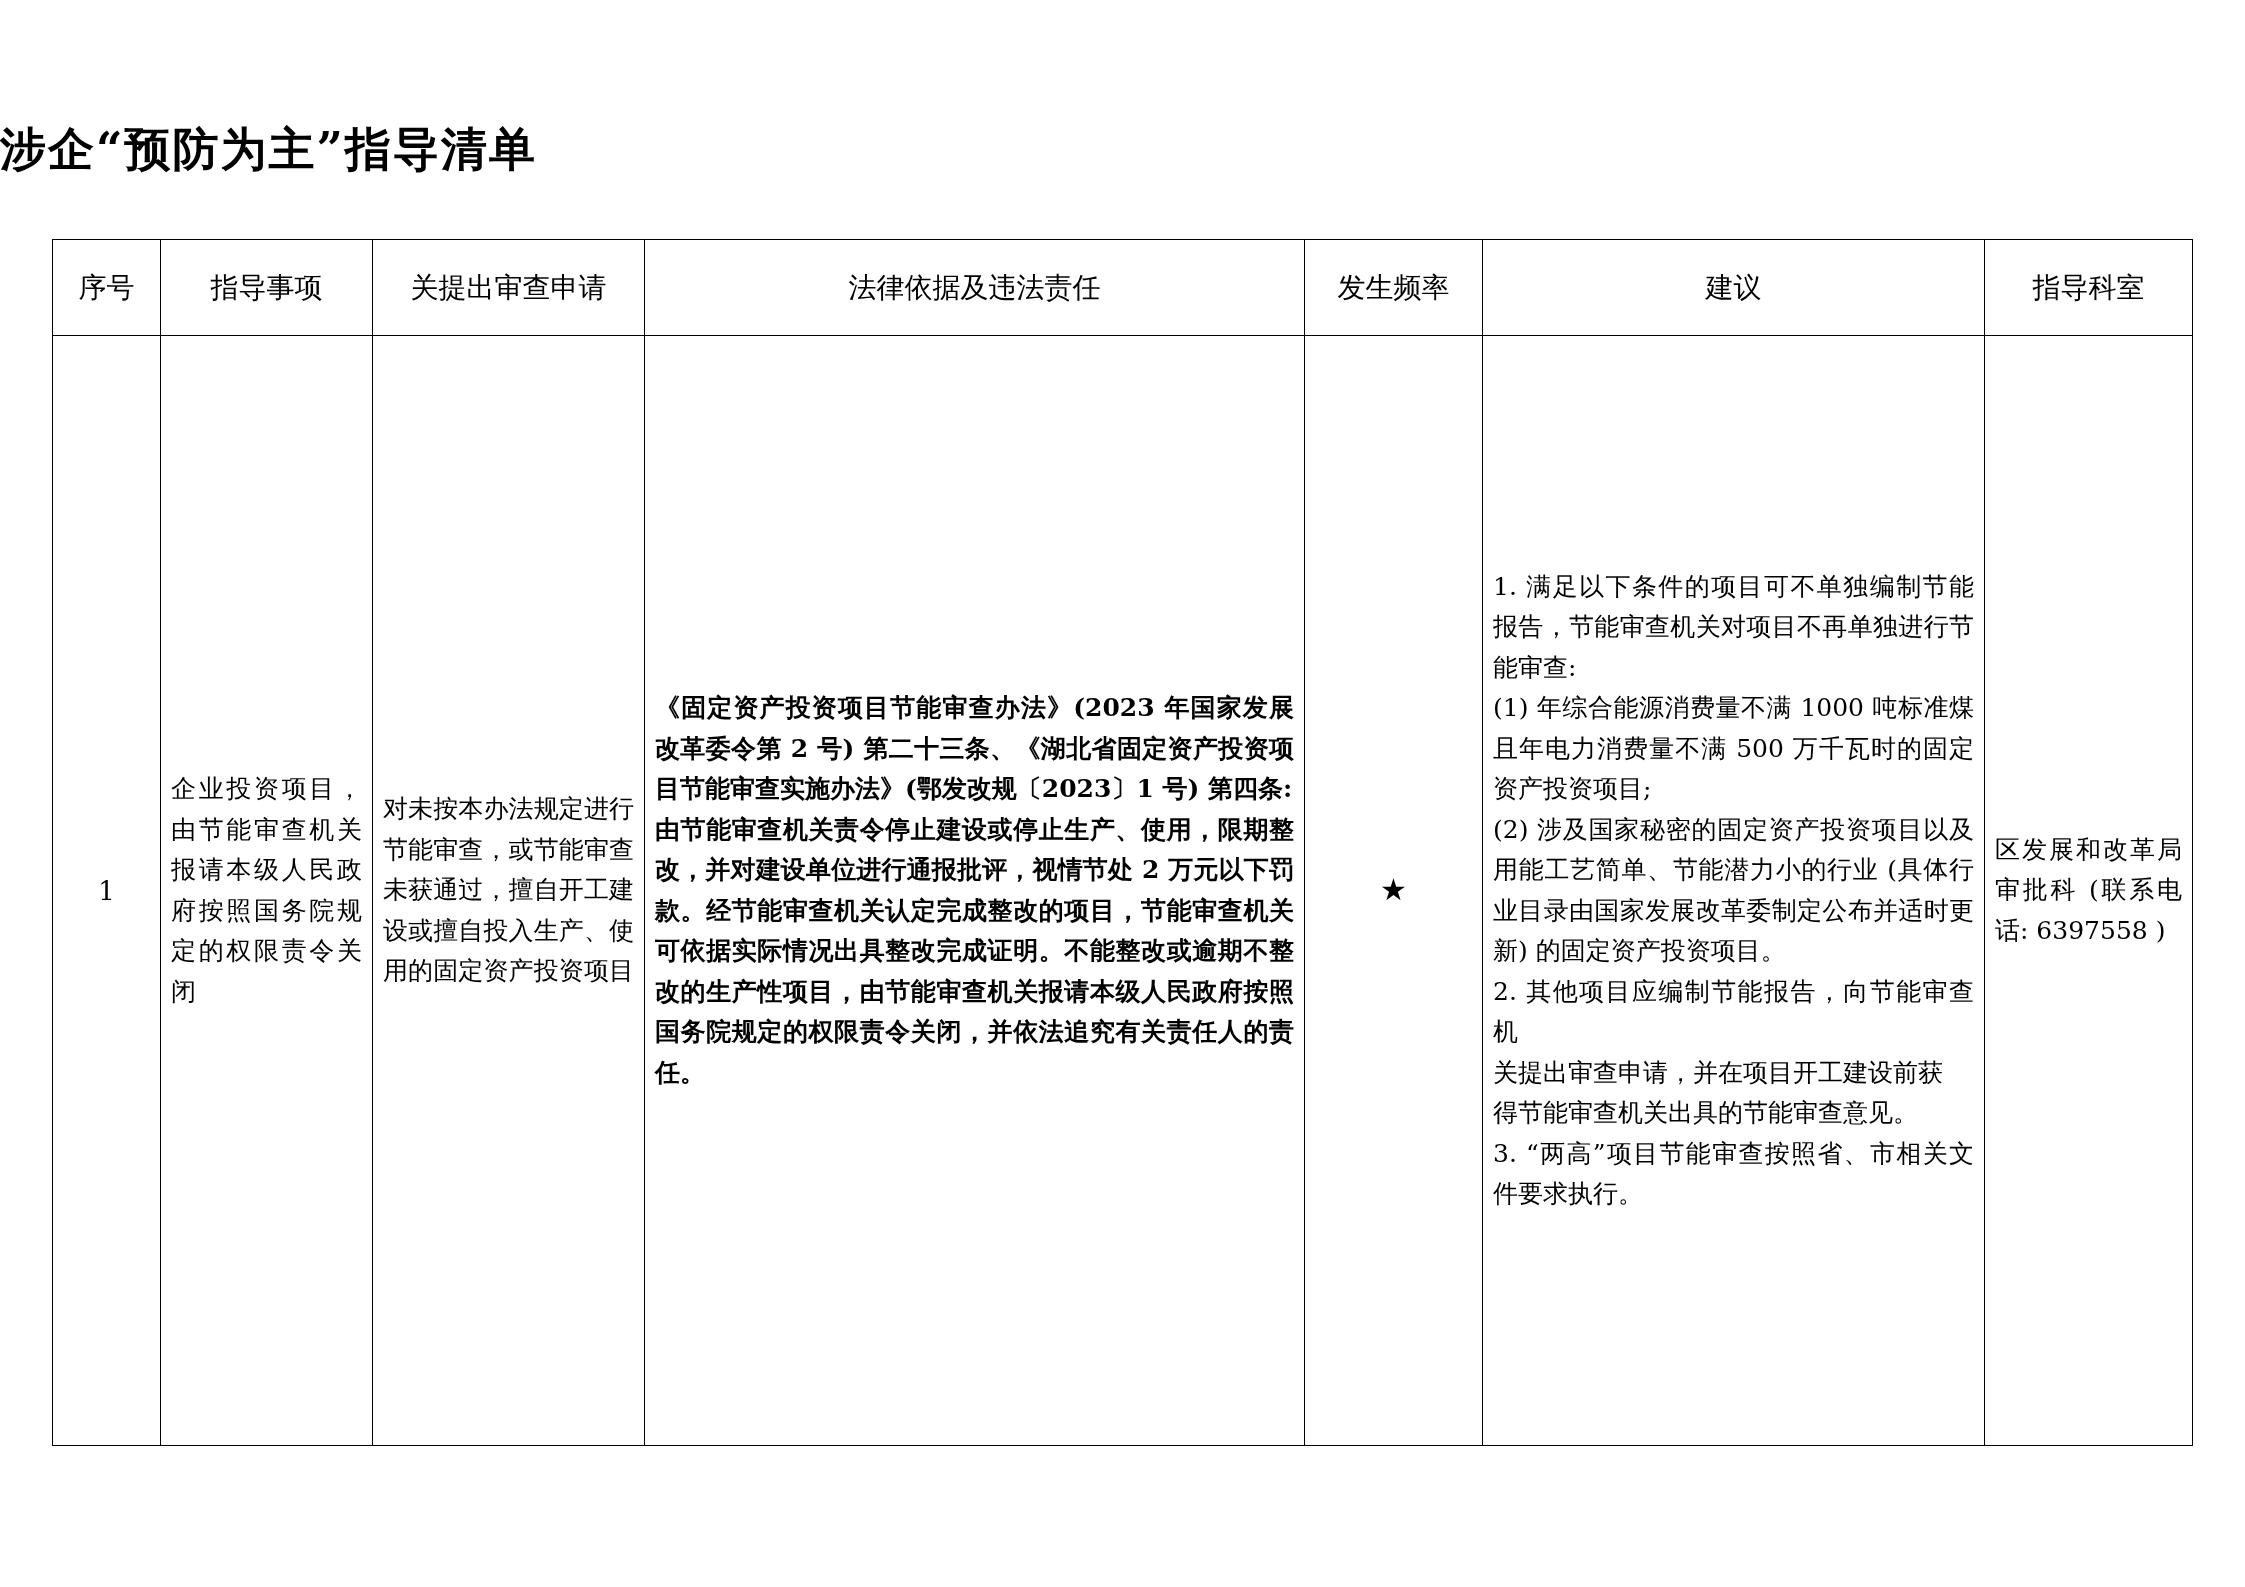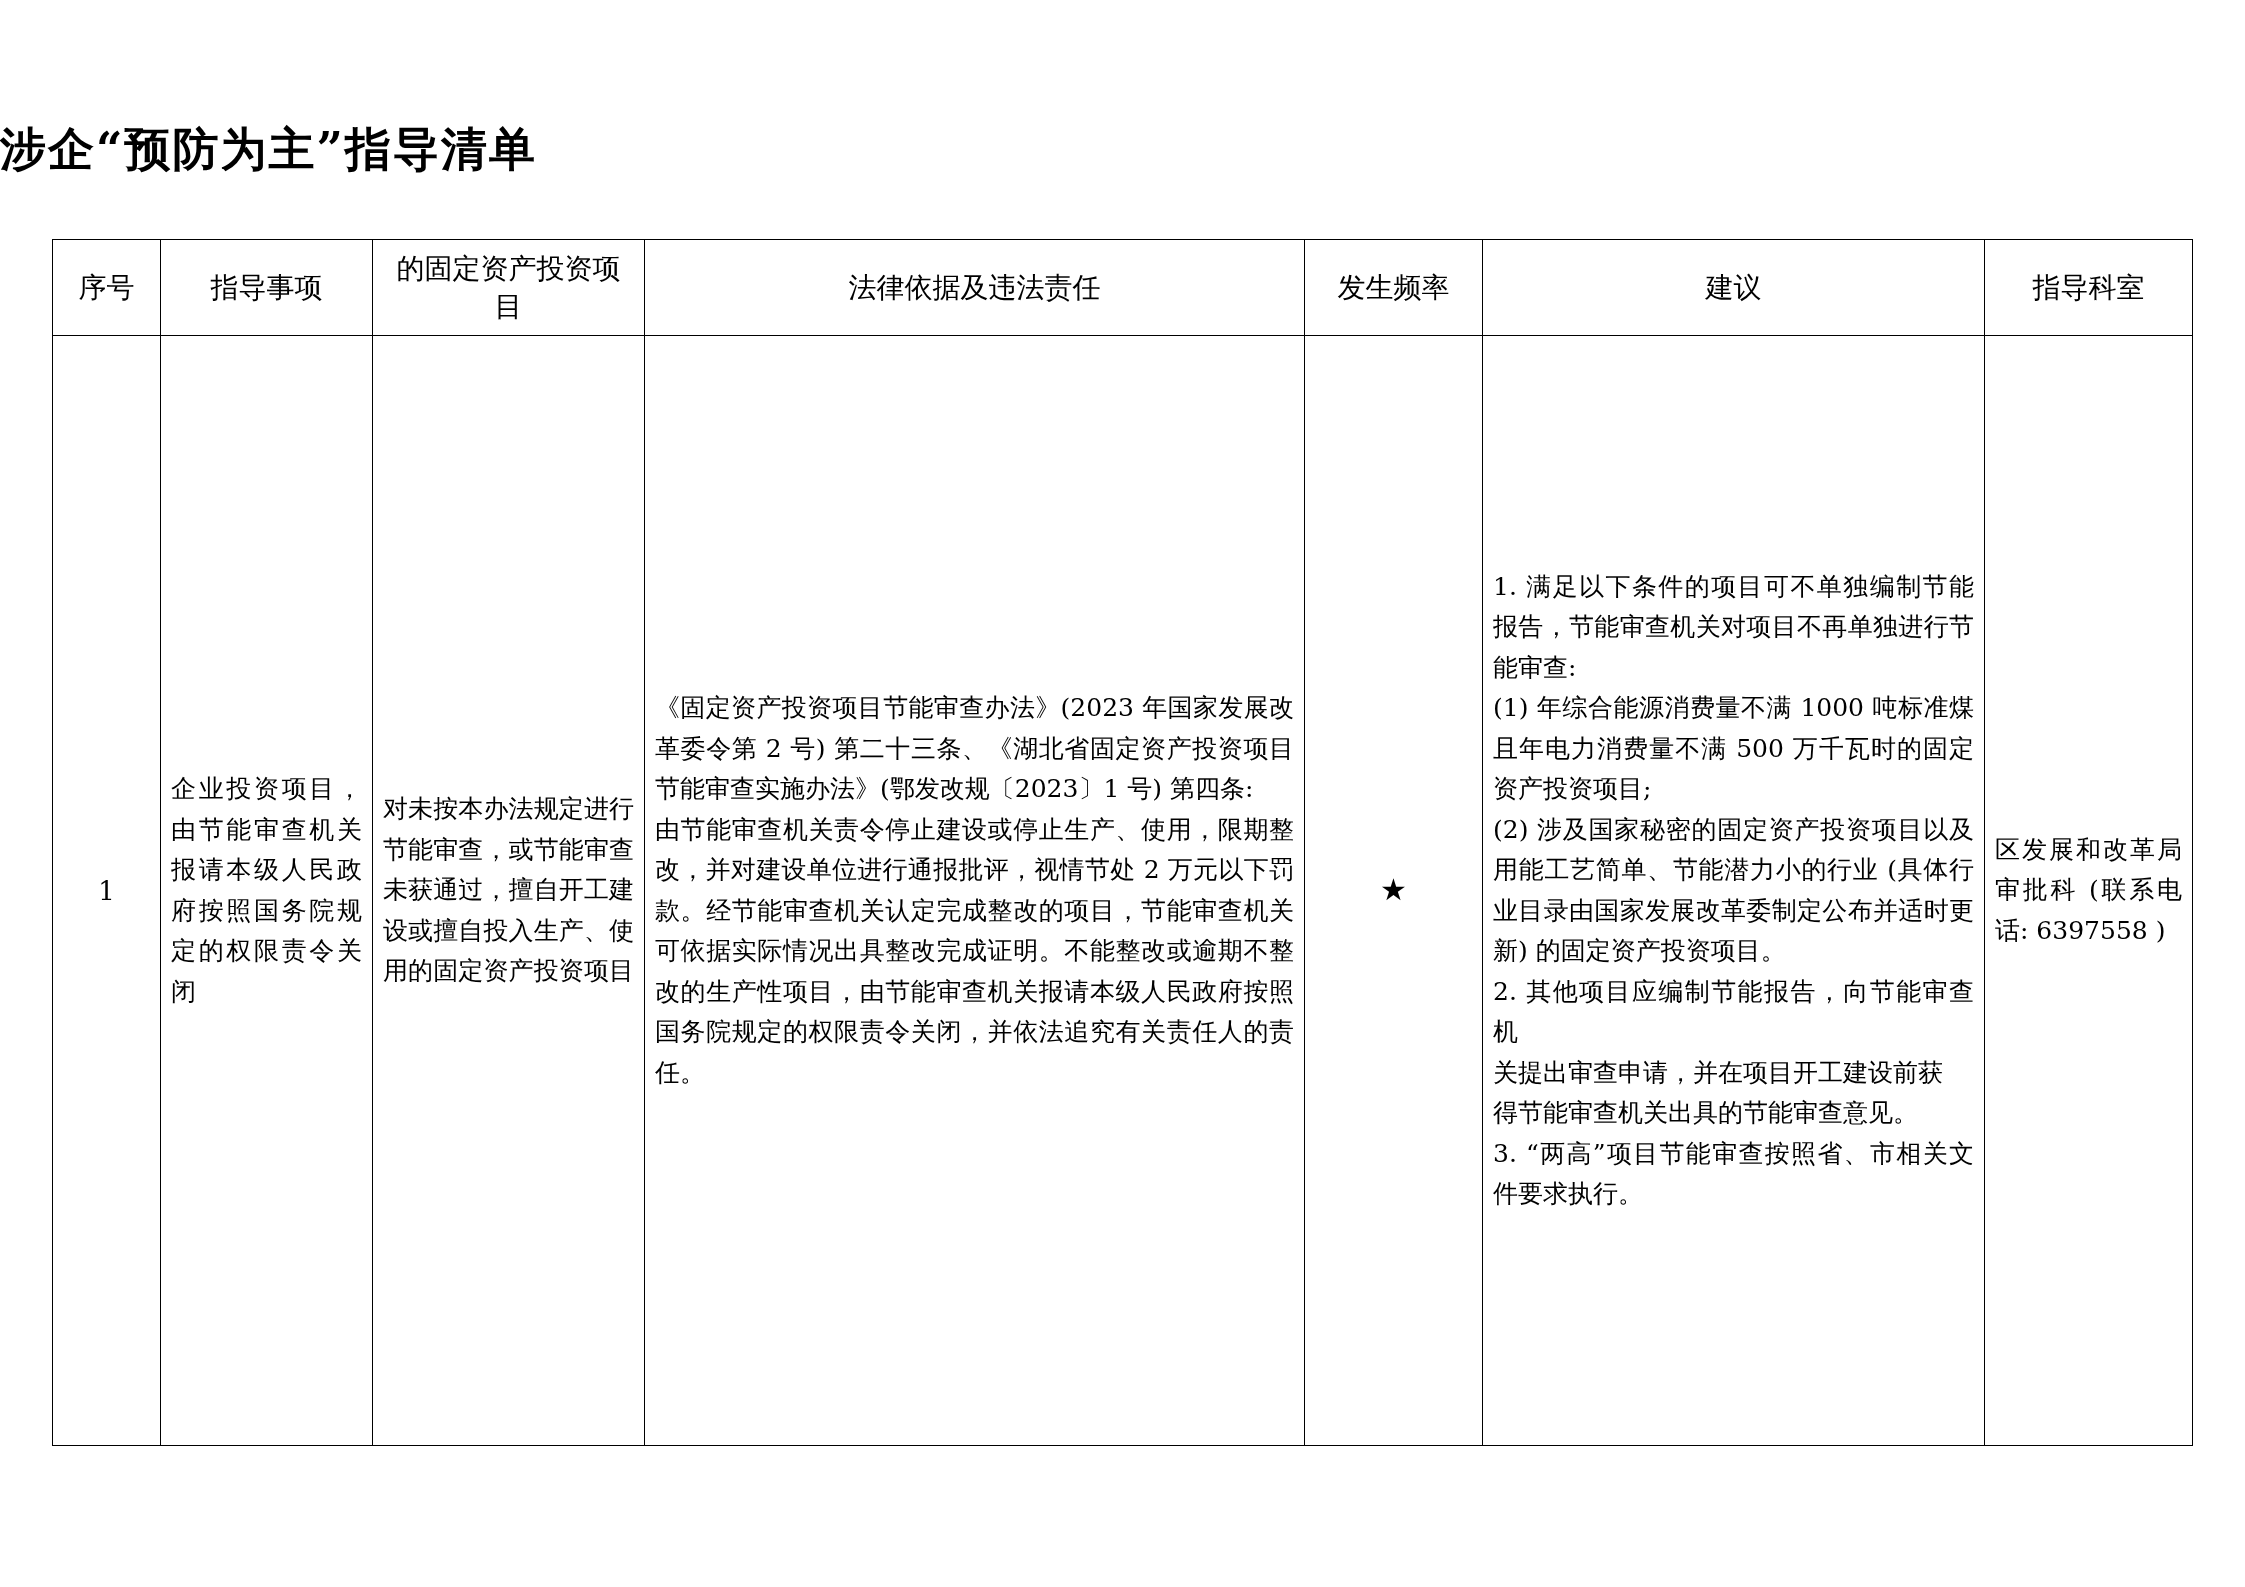--- a/index.html
+++ b/index.html
@@ -74,20 +74,21 @@
   td.cell-item, td.cell-behav {
     vertical-align: middle;
     text-align: justify;
     text-align-last: justify;
     padding: 6px 14px;
   }
   td.cell-law {
     vertical-align: middle;
     text-align: justify;
     padding: 6px 14px 6px 16px;
+    font-weight: bold;
   }
   td.cell-freq {
     text-align: center;
     vertical-align: middle;
     font-size: 28px;
   }
   td.cell-advice {
     vertical-align: middle;
     text-align: justify;
     padding: 6px 14px;
@@ -120,21 +121,21 @@
         <col class="col-behav">
         <col class="col-law">
         <col class="col-freq">
         <col class="col-advice">
         <col class="col-dept">
       </colgroup>
       <thead>
         <tr>
           <th>序号</th>
           <th>指导事项</th>
-          <th>的固定资产投资项目</th>
+          <th>关提出审查申请</th>
           <th>法律依据及违法责任</th>
           <th>发生频率</th>
           <th>建议</th>
           <th>指导科室</th>
         </tr>
       </thead>
       <tbody>
         <tr class="row-main">
           <td class="cell-no">1</td>
           <td class="cell-item">企业投资项目，由节能审查机关报请本级人民政府按照国务院规定的权限责令关闭</td>

